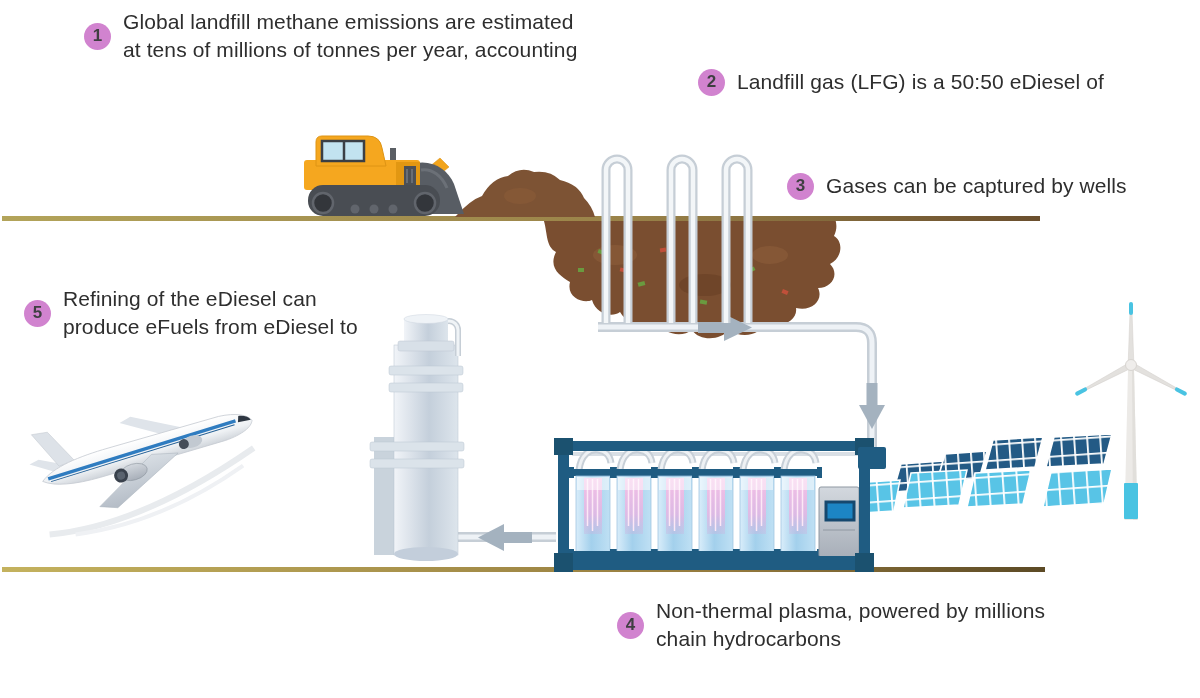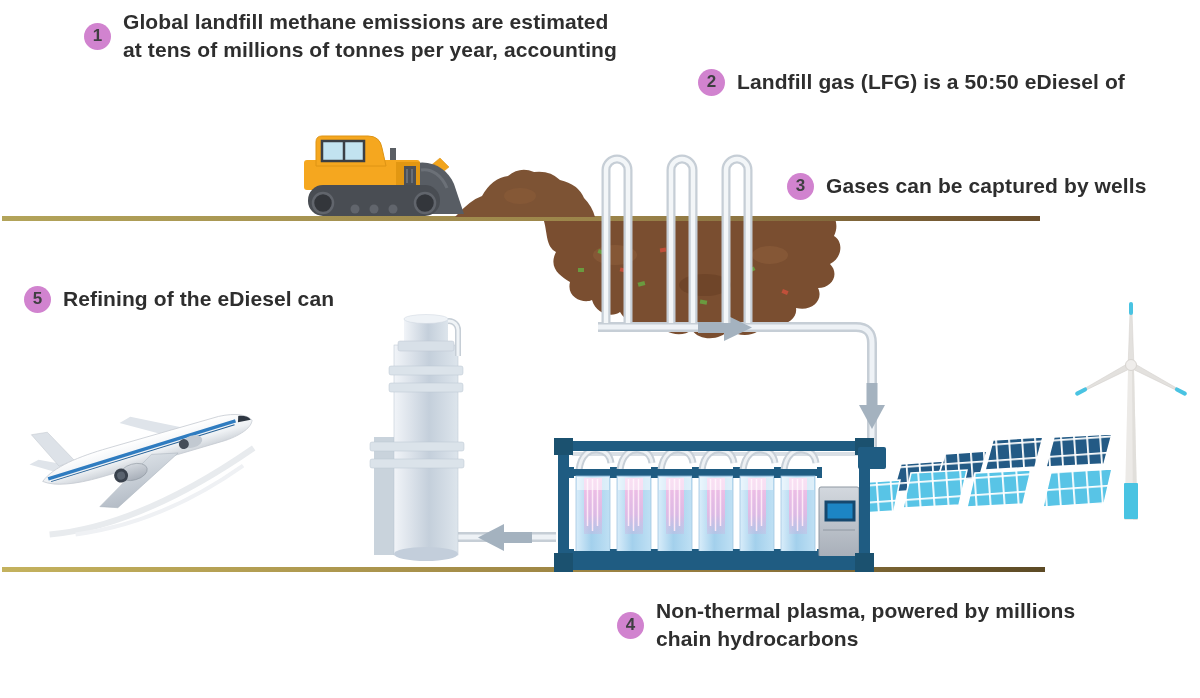--- a/index.html
+++ b/index.html
@@ -4,21 +4,21 @@
 <style>
   html,body{margin:0;padding:0;background:#fff;}
   .stage{position:relative;width:1200px;height:698px;background:#ffffff;overflow:hidden;
          font-family:"Liberation Sans",sans-serif;}
   .scene{position:absolute;left:0;top:0;}
   .note{position:absolute;display:flex;align-items:center;gap:12px;color:#2e2e2e;
         font-size:21px;line-height:28px;letter-spacing:.1px;}
   .badge{width:27px;height:27px;border-radius:50%;background:var(--badge,#d183cf);
          color:#3f3f42;font-size:17px;font-weight:600;display:flex;align-items:center;
          justify-content:center;flex:0 0 auto;}
-  .note-text div{white-space:nowrap;font-weight:bold;}
+  .note-text div{white-space:nowrap;}
 </style>
 </head>
 <body>
 
 <div class="stage">
 
   <svg class="scene" width="1200" height="698" viewBox="0 0 1200 698">
     <defs>
       <linearGradient id="groundTop" x1="0" y1="0" x2="1" y2="0">
         <stop offset="0" stop-color="#b3a45a"></stop>
@@ -289,16 +289,17 @@
     <div class="note-text">
       <div>Non-thermal plasma, powered by millions</div>
       <div>chain hydrocarbons</div>
     </div>
   </div>
 
   <div class="note" style="left:24px;top:285px">
     <div class="badge">5</div>
     <div class="note-text">
       <div>Refining of the eDiesel can</div>
+      <div>produce eFuels from eDiesel to</div>
     </div>
   </div>
 
 </div>
 
 </body></html>

